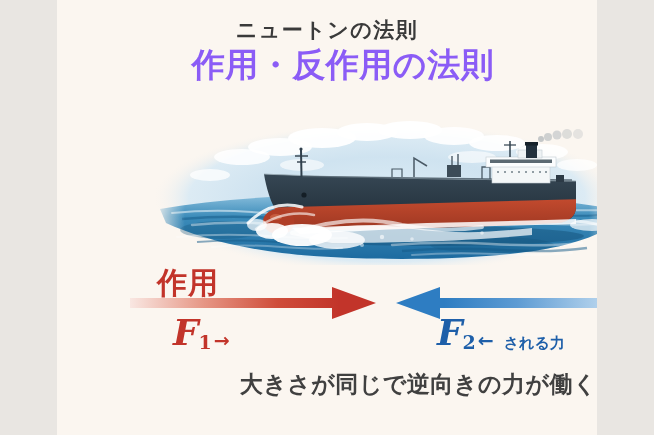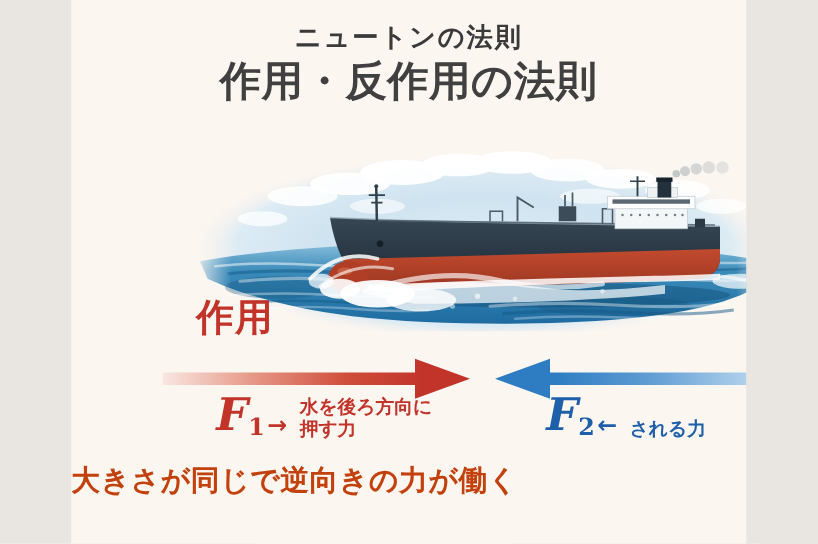--- a/index.html
+++ b/index.html
@@ -6,41 +6,41 @@
   body{font-family:"DejaVu Sans","Liberation Sans",sans-serif;background:#e9e6e2;}
   .poster{
     position:relative;width:540px;height:435px;background:#fbf6f0;
     overflow:hidden;margin:0 auto;
   }
   .subtitle{
     position:absolute;top:16px;left:0;width:100%;text-align:center;
     font-size:21px;font-weight:700;color:#3a3a3a;letter-spacing:1.5px;
   }
   .title{
-    position:absolute;top:43px;left:0;width:100%;text-align:center;
-    font-size:33px;font-weight:800;color:#404040;letter-spacing:0.5px;
+    position:absolute;top:43px;left:16px;width:100%;text-align:center;
+    font-size:33px;font-weight:800;color:#8b5cf6;letter-spacing:0.5px;
   }
   .scene{position:absolute;left:95px;top:95px;width:470px;height:170px;}
   .scene svg{display:block;width:100%;height:100%;}
   .side-label{position:absolute;font-size:30px;font-weight:800;line-height:1;letter-spacing:1px;}
-  .action-label{left:100px;top:240px;color:#c2342a;}
+  .action-label{left:100px;top:268px;color:#c2342a;}
   .reaction-label{left:452px;top:258px;color:#2a6cb5;}
   .arrow-svg{position:absolute;width:248px;height:34px;top:286px;}
   .action-arrow{left:73px;}
   .reaction-arrow{left:339px;width:242px;}
   .force{position:absolute;display:flex;align-items:flex-start;}
   .action-force{left:116px;top:314px;color:#c2342a;}
   .reaction-force{left:380px;top:314px;color:#1e5fa9;}
   .f-letter{font-family:"DejaVu Serif","Liberation Serif",serif;font-style:italic;font-weight:800;font-size:36px;line-height:1;}
   .f-sub{font-family:"DejaVu Serif","Liberation Serif",serif;font-weight:700;font-size:19px;line-height:1;margin-top:19px;}
   .f-dir{font-size:19px;font-weight:700;line-height:1;margin:17px 4px 0 2px;}
   .f-desc{margin-left:6px;margin-top:3px;font-size:15px;font-weight:700;line-height:1.18;white-space:nowrap;}
   .footer{
-    position:absolute;top:369px;left:0;width:100%;text-align:left;
-    font-size:23px;font-weight:600;color:#c2410c;letter-spacing:0.5px;
+    position:absolute;top:369px;left:0;width:100%;text-align:right;
+    font-size:23px;font-weight:600;color:#404040;letter-spacing:0.5px;
   }
 </style>
 </head>
 <body>
 
 <div class="poster">
 
   <div class="subtitle">ニュートンの法則</div>
   <div class="title">作用・反作用の法則</div>
 
@@ -214,24 +214,20 @@
         <stop offset="0.85" stop-color="#c2342a"></stop>
         <stop offset="1" stop-color="#c2342a"></stop>
       </linearGradient>
     </defs>
     <path d="M0,12 H202 V1 L246,17 L202,33 V22 H0 Z" fill="url(#agrad)"></path>
   </svg>
   <div class="force action-force">
     <span class="f-letter">F</span>
     <span class="f-sub">1</span>
     <span class="f-dir">→</span>
-    <span class="f-desc">
-      <span>水を後ろ方向に</span><br>
-      <span>押す力</span>
-    </span>
   </div>
 
   <svg class="arrow-svg reaction-arrow" viewBox="0 0 242 34">
     <defs>
       <linearGradient id="rgrad" x1="0" y1="0" x2="1" y2="0">
         <stop offset="0" stop-color="#2e7dc2"></stop>
         <stop offset="0.2" stop-color="#2e7dc2"></stop>
         <stop offset="0.5" stop-color="#5d9bd3"></stop>
         <stop offset="0.8" stop-color="#a8cbe9"></stop>
         <stop offset="1" stop-color="#ddeaf6"></stop>

